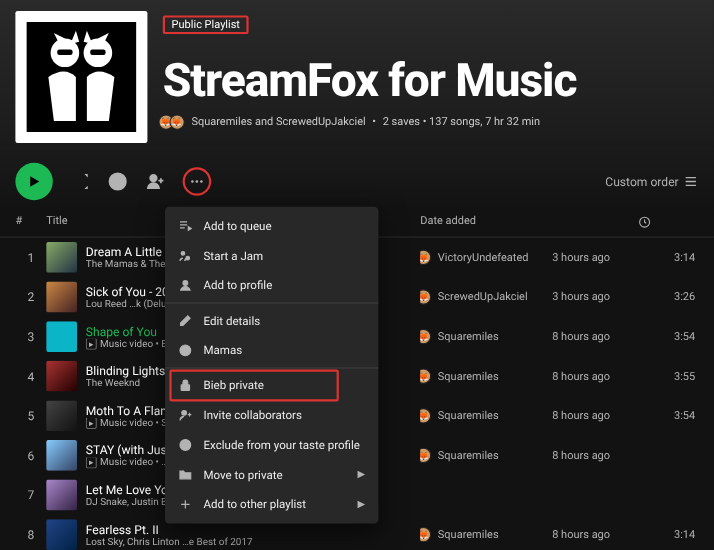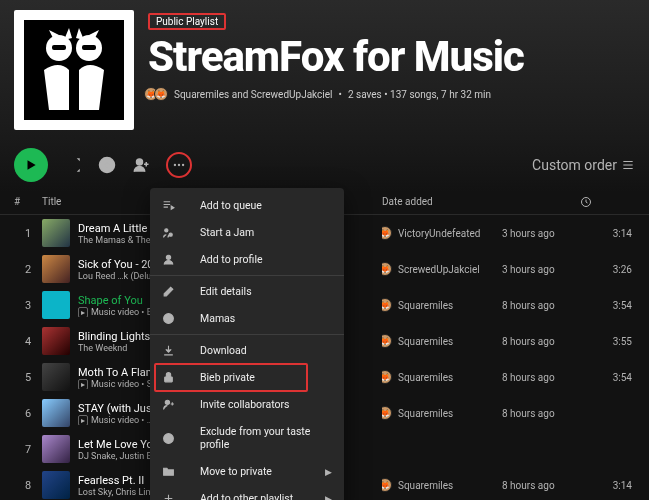--- a/index.html
+++ b/index.html
@@ -2,32 +2,32 @@
 <html><head>
 <meta charset="utf-8">
 <style>
 *{margin:0;padding:0;box-sizing:border-box;font-family:-apple-system,BlinkMacSystemFont,"Segoe UI",Roboto,sans-serif}
 body{background:#121212;color:#fff;width:649px;height:500px;overflow:hidden;position:relative}
 .header-area{background:linear-gradient(#2a2a2a,#1a1a1a);padding:10px 14px 8px;display:flex;gap:14px;align-items:flex-start}
 .art{width:120px;height:120px;background:#fff;border-radius:2px;display:flex;align-items:center;justify-content:center;flex-shrink:0}
 .art svg{width:100px;height:100px}
 .meta{flex:1;padding-bottom:4px}
 .badge{font-size:10px;color:#fff;display:inline-block;border:2px solid #d33;padding:1px 6px;border-radius:2px}
-.title{font-size:42px;font-weight:800;letter-spacing:-1px;margin-top:2px;white-space:nowrap}
+.title{font-size:42px;font-weight:800;letter-spacing:-1px;margin-top:18px;white-space:nowrap}
 .byline{font-size:10px;color:#ccc;margin-top:6px;display:flex;align-items:center;gap:6px}
 .byline .avatars{display:flex}
 .av{width:14px;height:14px;border-radius:50%;background:#c96;border:1px solid #222;margin-left:-4px;display:flex;align-items:center;justify-content:center;font-size:8px}
 .controls{display:flex;align-items:center;gap:16px;padding:10px 14px;background:linear-gradient(#1a1a1a,#121212)}
 .play{width:34px;height:34px;border-radius:50%;background:#1db954;display:flex;align-items:center;justify-content:center}
 .play svg{width:14px;height:14px;fill:#000}
 .ctrl-icon{color:#b3b3b3;display:flex;align-items:center;justify-content:center}
 .ctrl-icon svg{width:18px;height:18px;fill:currentColor}
 .more-btn{width:26px;height:26px;display:flex;align-items:center;justify-content:center;border:2px solid #d33;border-radius:50%;color:#b3b3b3}
 .spacer{flex:1}
-.custom-order{font-size:14px;color:#b3b3b3;display:flex;align-items:center;gap:4px}
+.custom-order{font-size:11px;color:#b3b3b3;display:flex;align-items:center;gap:4px}
 .thead{display:grid;grid-template-columns:28px 340px 120px 90px 40px;padding:4px 14px;font-size:10px;color:#b3b3b3;border-bottom:1px solid #2a2a2a}
 .thead .r{text-align:right}
 .rows{padding:0 14px}
 .row{display:grid;grid-template-columns:28px 340px 120px 90px 40px;align-items:center;padding:4px 0;font-size:10px;color:#b3b3b3}
 .row .num{text-align:center;font-size:11px}
 .tcell{display:flex;gap:8px;align-items:center;overflow:hidden}
 .cover{width:28px;height:28px;background:#333;flex-shrink:0;border-radius:2px}
 .c1{background:linear-gradient(135deg,#8a6,#234)}
 .c2{background:linear-gradient(135deg,#c84,#422)}
 .c3{background:#0cb4c8}
@@ -37,21 +37,21 @@
 .c7{background:linear-gradient(135deg,#a8c,#324)}
 .c8{background:linear-gradient(135deg,#248,#024)}
 .tinfo{overflow:hidden}
 .tname{color:#fff;font-size:11px;white-space:nowrap;overflow:hidden;text-overflow:ellipsis}
 .tname.active{color:#1db954}
 .tartist{color:#b3b3b3;font-size:9px;white-space:nowrap;overflow:hidden;text-overflow:ellipsis}
 .mv{border:1px solid #666;border-radius:2px;padding:0 2px;margin-right:3px;font-size:8px}
 .usercell{display:flex;align-items:center;gap:6px;white-space:nowrap;overflow:hidden}
 .dur{text-align:right}
 .menu{position:absolute;left:150px;top:188px;width:194px;background:#282828;border-radius:4px;padding:4px 0;box-shadow:0 8px 24px rgba(0,0,0,.6);z-index:10}
-.mi{display:flex;align-items:center;gap:25px;padding:7px 12px;font-size:10.5px;color:#eee}
+.mi{display:flex;align-items:center;gap:10px;padding:7px 12px;font-size:10.5px;color:#eee}
 .mi svg{width:13px;height:13px;fill:#b3b3b3;flex-shrink:0}
 .mi .chev{margin-left:auto;font-size:9px;color:#b3b3b3}
 .mi.hl{position:relative}
 .mi.hl::after{content:"";position:absolute;left:4px;right:36px;top:-1px;bottom:-1px;border:2px solid #d33;border-radius:2px;pointer-events:none}
 .sep{height:1px;background:#3e3e3e;margin:2px 0}
 </style>
 </head>
 <body>
 
 <div class="header-area">
@@ -272,26 +272,20 @@
       <span>Edit details</span>
     </div>
     <div class="mi">
       <svg viewBox="0 0 24 24" fill="none" stroke="#b3b3b3" stroke-width="2">
         <circle cx="12" cy="12" r="9"></circle>
         <path d="M8 12h8"></path>
       </svg>
       <span>Mamas</span>
     </div>
     <div class="sep"></div>
-    <div class="mi">
-      <svg viewBox="0 0 24 24" fill="none" stroke="#b3b3b3" stroke-width="2">
-        <path d="M12 3v12M7 10l5 5 5-5M4 20h16"></path>
-      </svg>
-      <span>Download</span>
-    </div>
     <div class="mi hl">
       <svg viewBox="0 0 24 24" fill="none" stroke="#b3b3b3" stroke-width="2">
         <rect x="5" y="11" width="14" height="9" rx="1"></rect>
         <path d="M8 11V7a4 4 0 018 0v4"></path>
       </svg>
       <span>Bieb private</span>
     </div>
     <div class="mi">
       <svg viewBox="0 0 24 24" fill="none" stroke="#b3b3b3" stroke-width="2">
         <circle cx="10" cy="8" r="4"></circle>

